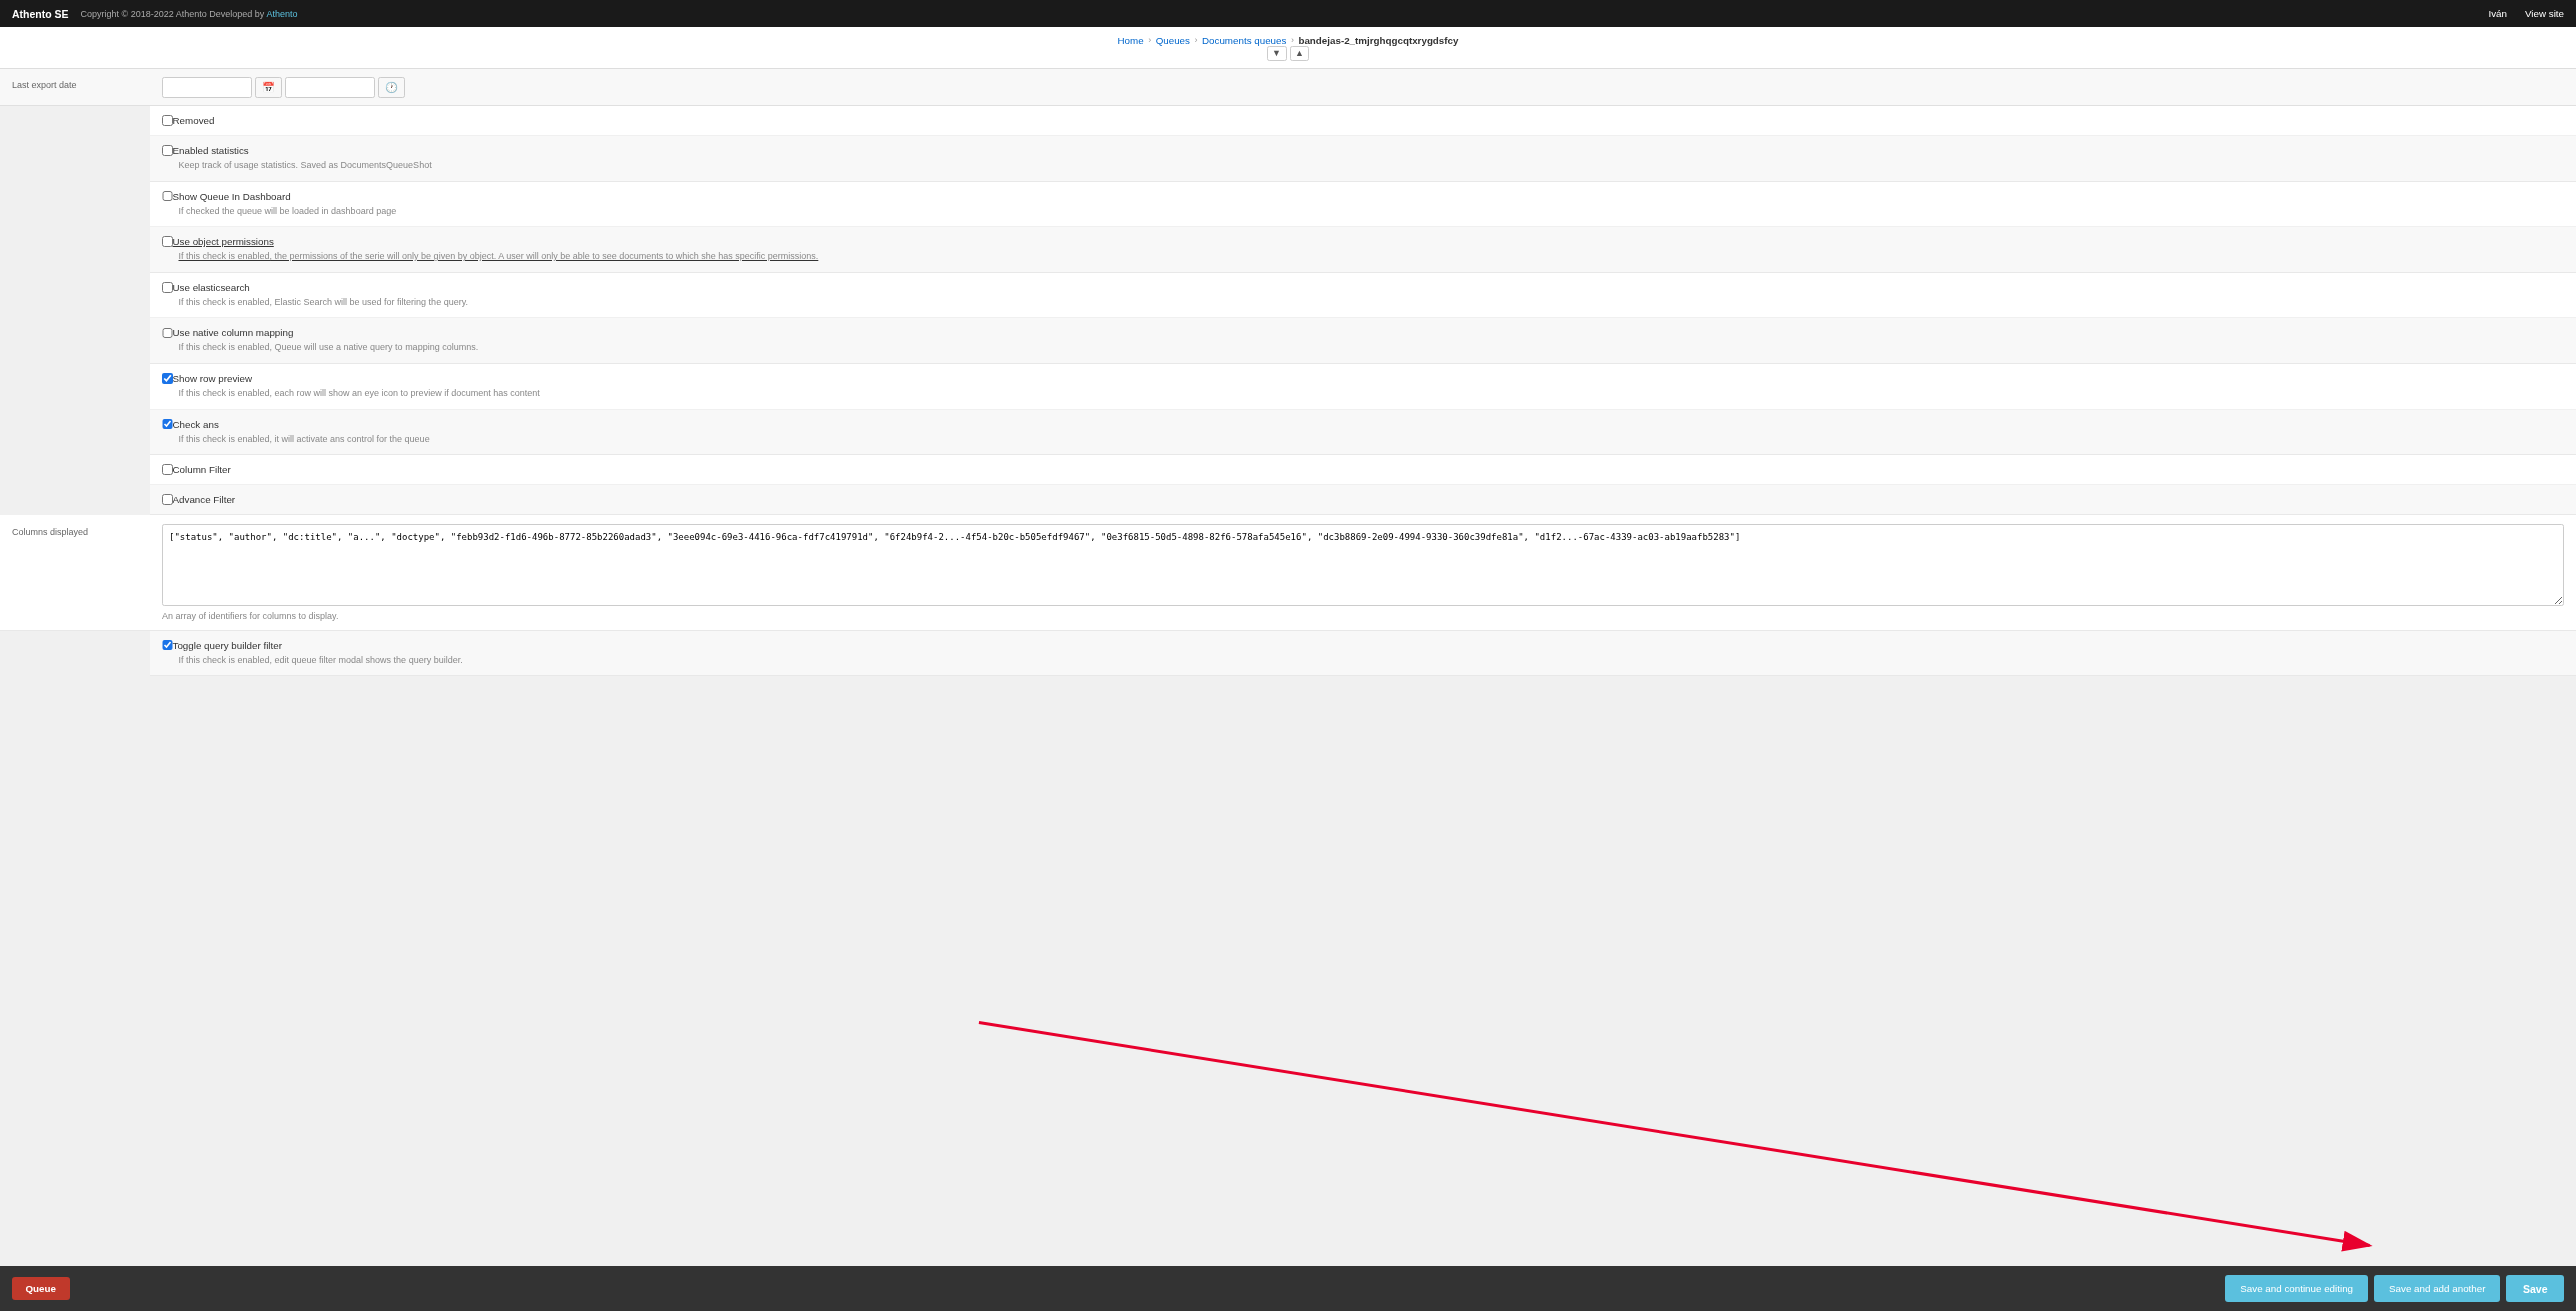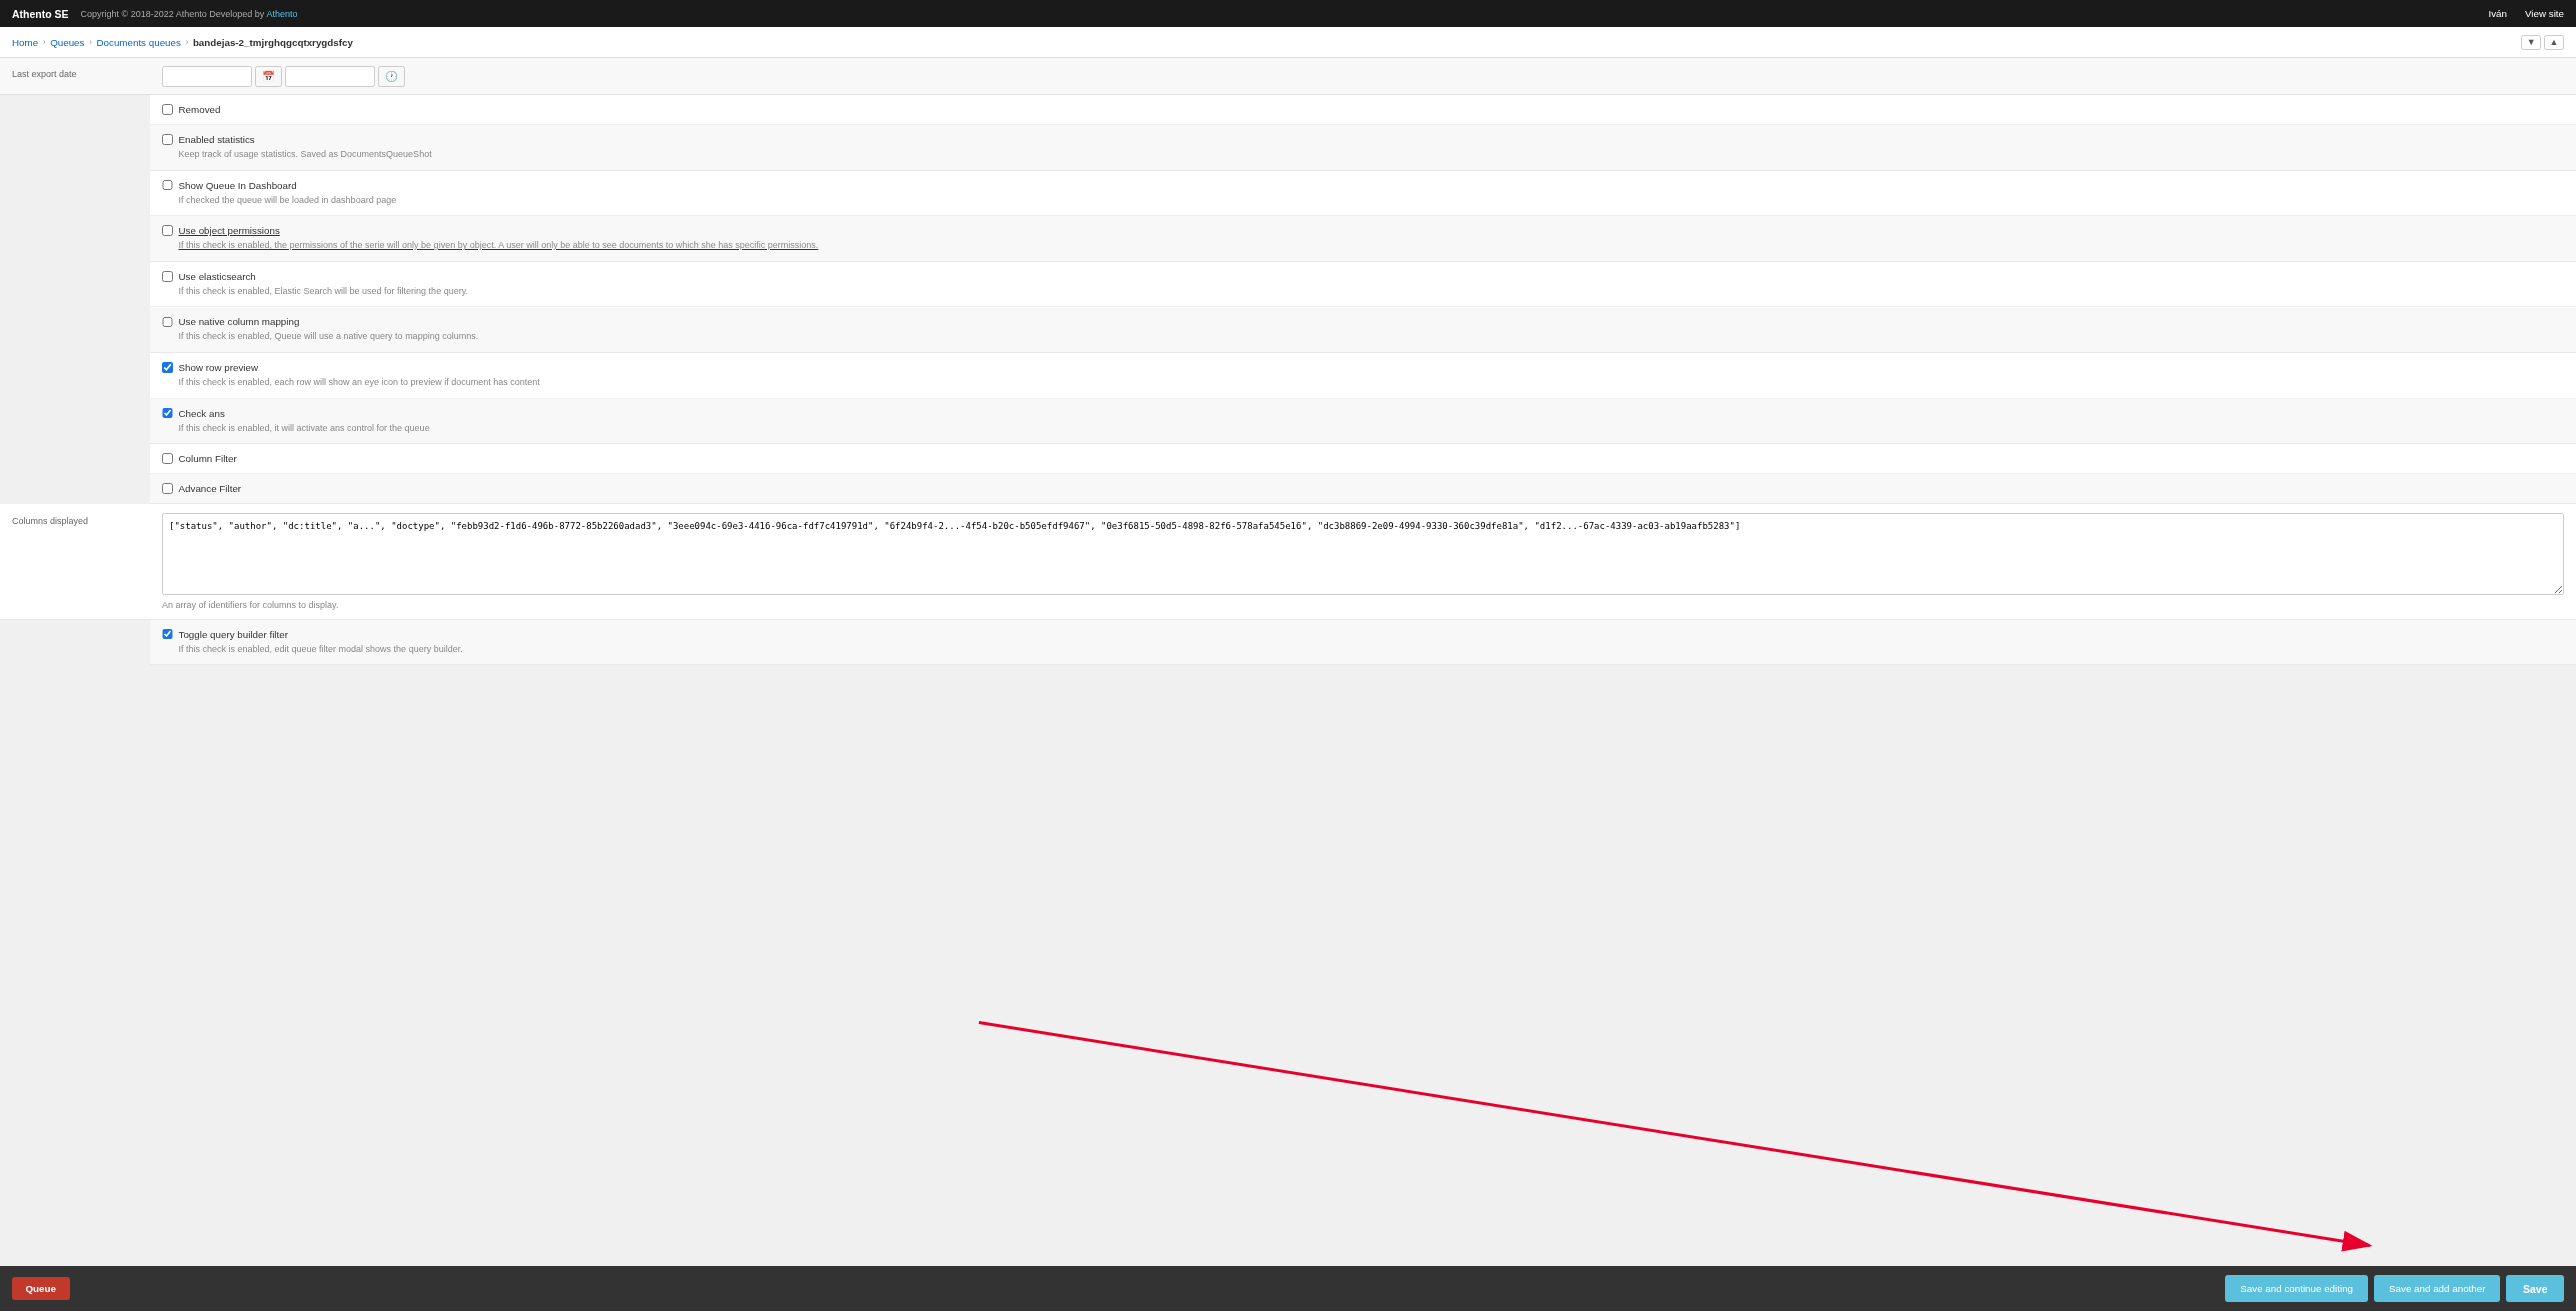--- a/index.html
+++ b/index.html
@@ -43,20 +43,21 @@
 
     
     .breadcrumb-bar {
       background: #fff;
       border-bottom: 0.8px solid #ddd;
       padding: 7.5px 12px;
       display: flex;
       align-items: center;
       justify-content: space-between;
       flex-shrink: 0;
+      flex-direction: column;
     }
     .breadcrumb {
       display: flex;
       align-items: center;
       gap: 4.5px;
       font-size: 9.8px;
     }
     .breadcrumb a {
       color: #0066cc;
       text-decoration: none;
@@ -146,21 +147,20 @@
       padding: 9px 12px;
       background: #fff;
       border-bottom: 0.8px solid #f0f0f0;
     }
     .checkbox-row.with-label {
       margin-left: 150px;
     }
     .checkbox-label {
       display: flex;
       align-items: center;
-      gap: 6px;
       font-size: 9.8px;
       cursor: pointer;
     }
     .checkbox-label input[type="checkbox"] {
       width: 10.5px;
       height: 10.5px;
       cursor: pointer;
     }
     .checkbox-help {
       margin-top: 3px;

